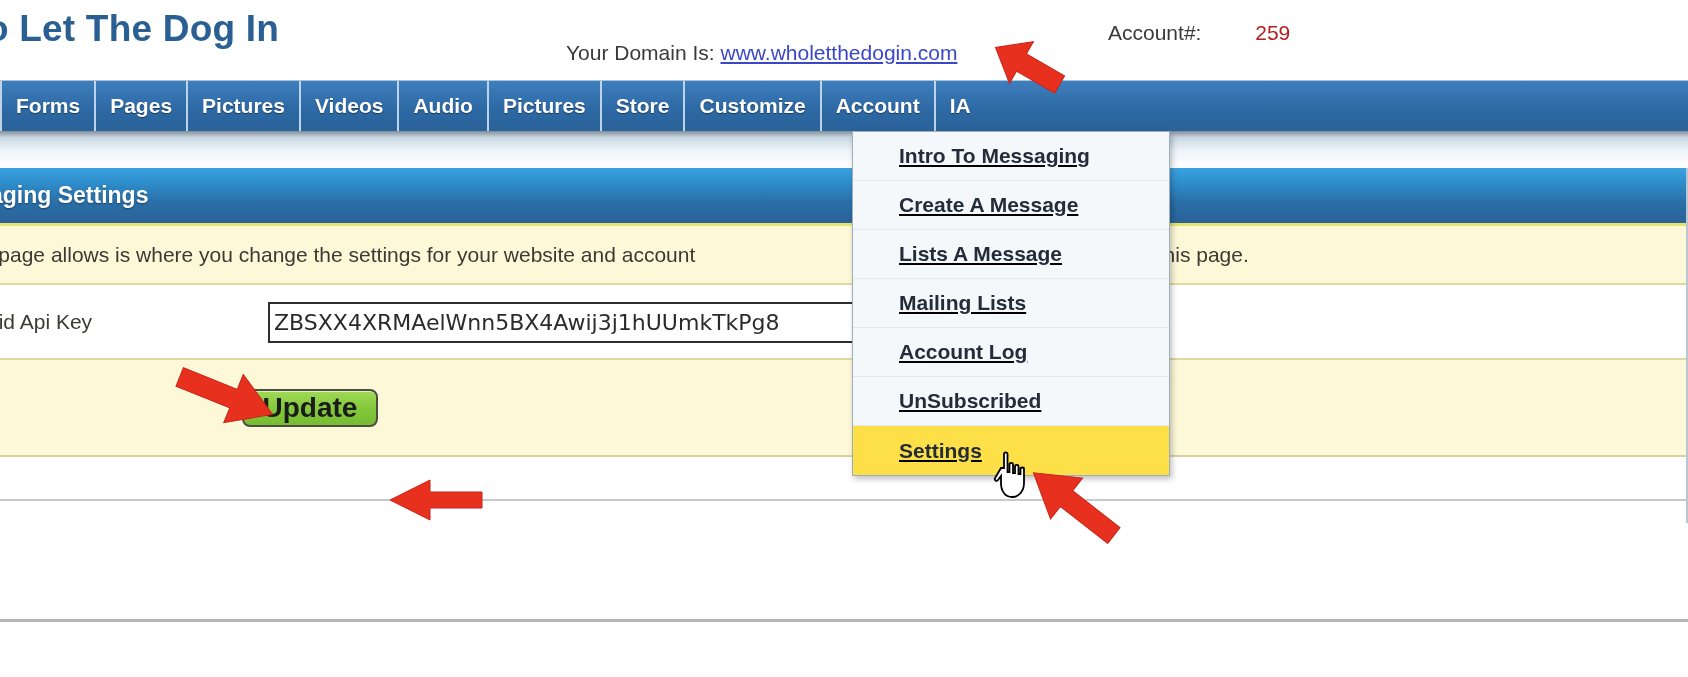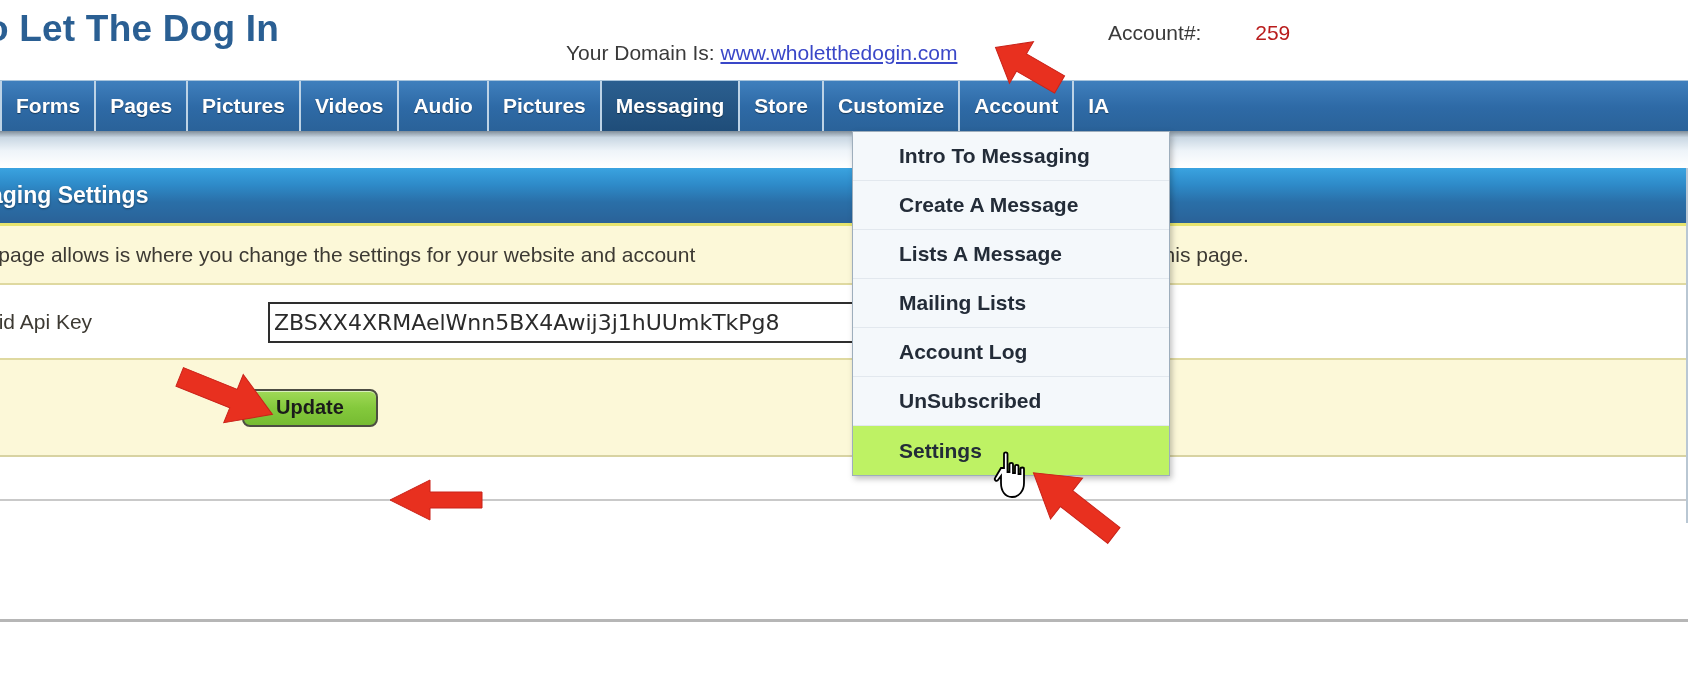--- a/index.html
+++ b/index.html
@@ -170,21 +170,21 @@
     position: relative;
   }
   .update-btn {
     position: absolute;
     left: 252px;
     width: 136px; height: 38px;
     background: linear-gradient(to bottom, #a0d957 0%, #84c93c 50%, #76bb32 100%);
     border: 2px solid #4d4d42;
     border-radius: 8px;
     font-family: "Liberation Sans", sans-serif;
-    font-size: 20px;
+    font-size: 28px;
     font-weight: bold;
     color: #1b1b1b;
     cursor: pointer;
     box-shadow: inset 0 1px 0 rgba(255,255,255,0.6);
   }
   .row-blank {
     background: #ffffff;
     height: 44px;
     border-bottom: 2px solid #c9c9c9;
   }
@@ -207,36 +207,37 @@
 
   
   .dropdown {
     position: absolute;
     left: 852px; top: 131px;
     width: 318px;
     background: #f2f6fa;
     border: 1px solid #9eaebc;
     box-shadow: 2px 3px 6px rgba(0,0,0,0.25);
     z-index: 40;
+    text-decoration: underline;
   }
   .dd-item {
     height: 49px;
     display: flex;
     align-items: center;
     padding-left: 46px;
     font-size: 21px;
     font-weight: bold;
     color: #232c38;
     border-bottom: 1px solid #e2e8ee;
     cursor: pointer;
     background: #f4f8fb;
     white-space: nowrap;
   }
   .dd-item:last-child { border-bottom: none; }
-  .dd-item.hovered { background: #bef264; }
+  .dd-item.hovered { background: #fde047; }
 
   
   .cursor {
     position: absolute;
     left: 992px; top: 450px;
     z-index: 60;
   }
 
   
   .arrow { position: absolute; z-index: 55; }
@@ -262,21 +263,20 @@
     </div>
   </div>
 
   <div class="navbar">
     <div class="nav-item">Forms</div>
     <div class="nav-item">Pages</div>
     <div class="nav-item">Pictures</div>
     <div class="nav-item">Videos</div>
     <div class="nav-item">Audio</div>
     <div class="nav-item">Pictures</div>
-    <div class="nav-item active">Messaging</div>
     <div class="nav-item">Store</div>
     <div class="nav-item">Customize</div>
     <div class="nav-item">Account</div>
     <div class="nav-item partial">IA</div>
   </div>
 
   <div class="content-wrap">
     <div class="panel-topstrip"></div>
 
     <div class="panel-outer">

